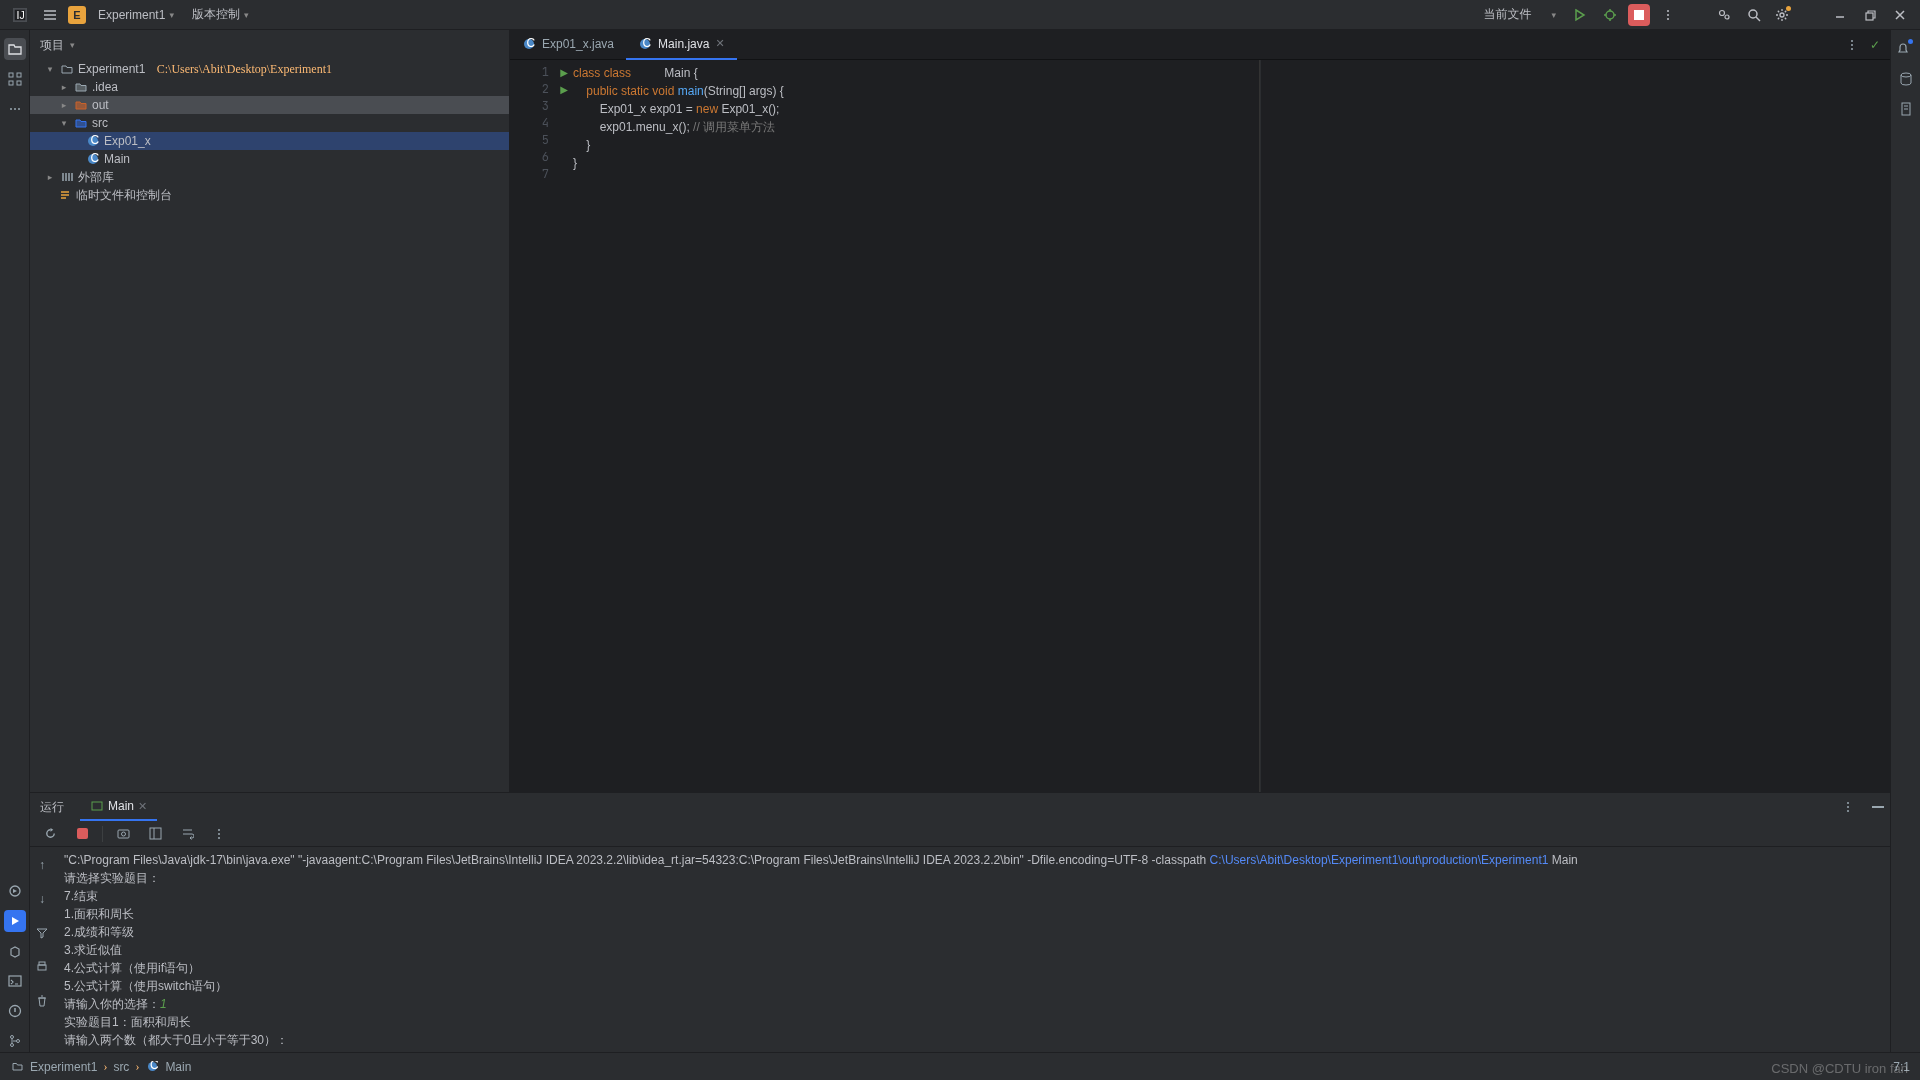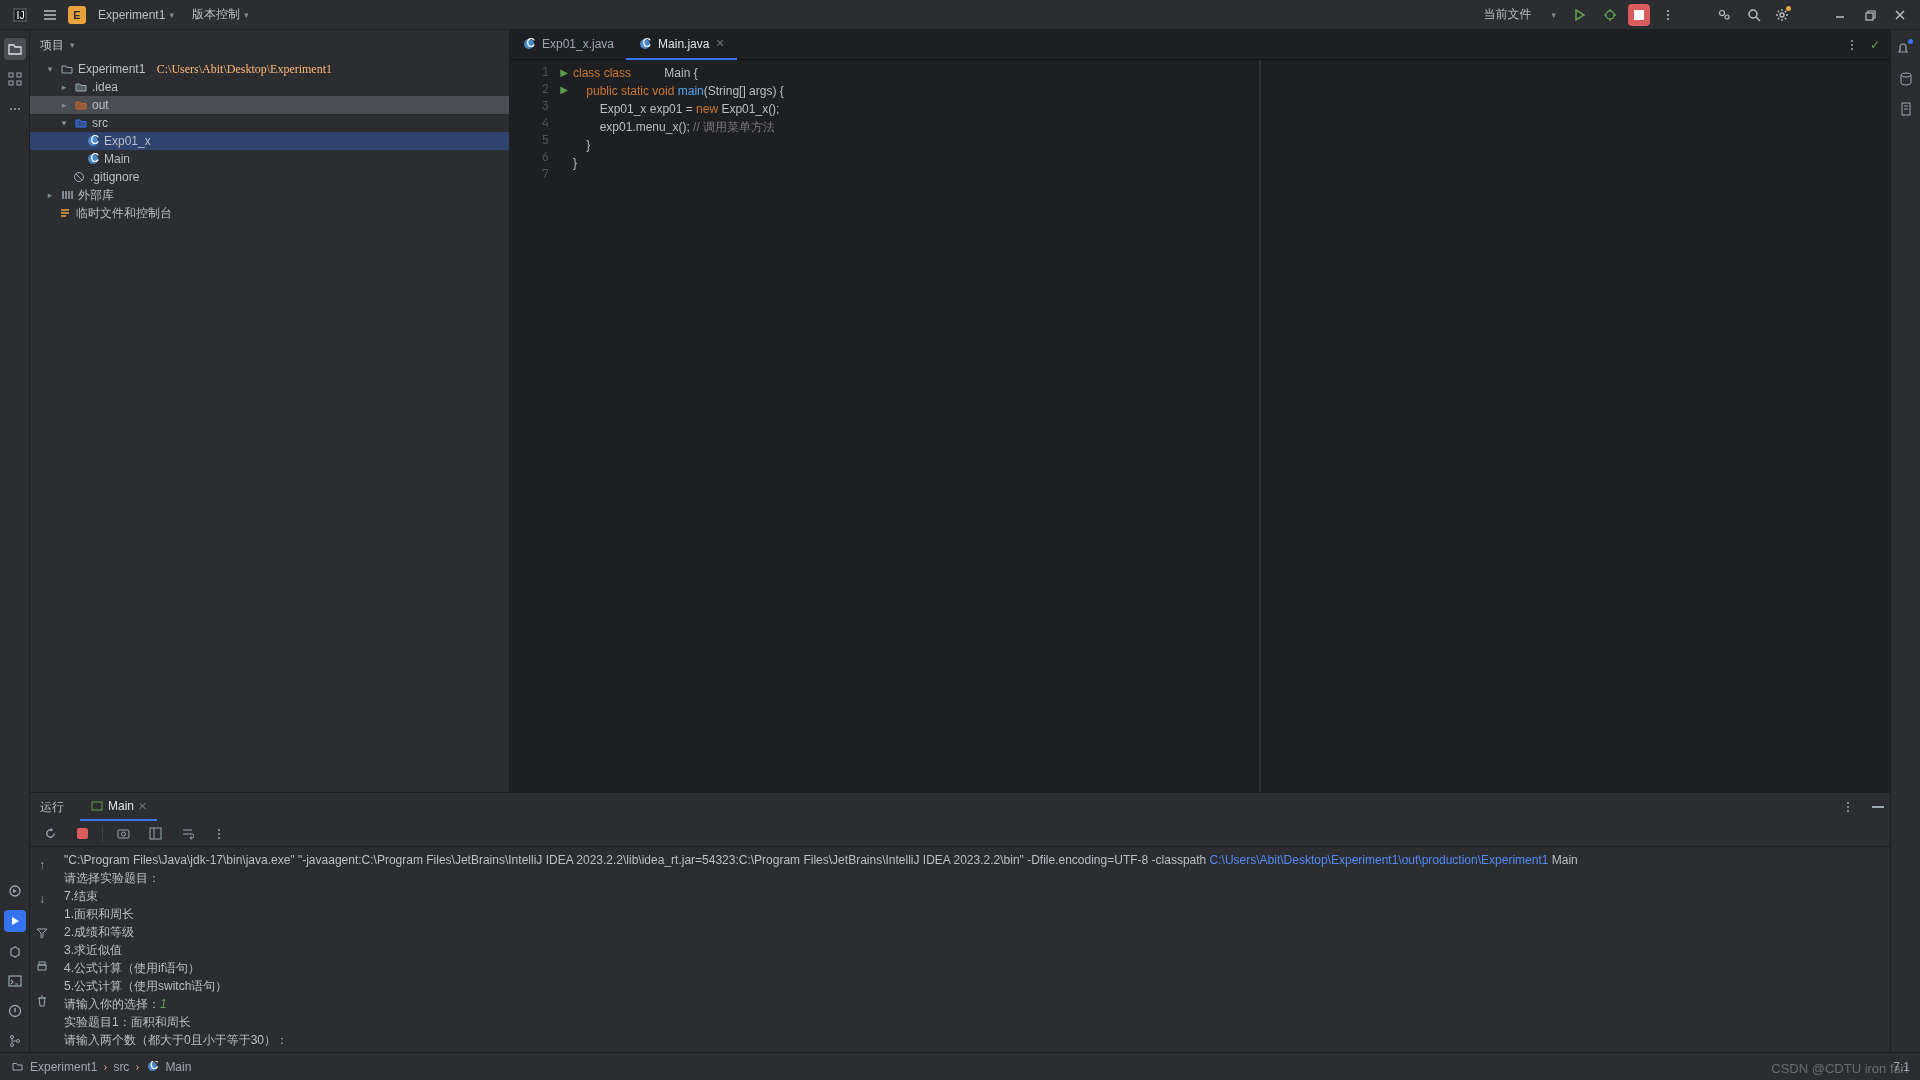--- a/index.html
+++ b/index.html
@@ -277,30 +277,20 @@
               <span class="indent" style="width:42px"></span>
               <span class="tree-icon">
                 <svg width="12" height="12">
                   <circle cx="6" cy="6" r="5" fill="#4a88c7"></circle>
                   <text x="3.5" y="9" font-size="8" fill="#fff">C</text>
                 </svg>
               </span>
               <span>Main</span>
             </div>
           <div class="tree-row">
-              <span class="indent" style="width:28px"></span>
-              <span class="tree-icon">
-                <svg width="12" height="12">
-                  <circle cx="6" cy="6" r="4.5" fill="none" stroke="#9aa7b0"></circle>
-                  <path d="M3 3l6 6" stroke="#9aa7b0"></path>
-                </svg>
-              </span>
-              <span>.gitignore</span>
-            </div>
-          <div class="tree-row">
               <span class="indent" style="width:0"></span>
               <span class="chev">▸</span>
               <span class="tree-icon">
                 <svg width="12" height="12">
                   <path d="M2 2v8M5 2v8M8 2v8M11 2v8" stroke="#9aa7b0" stroke-width="1.5"></path>
                 </svg>
               </span>
               <span>外部库</span>
             </div>
           <div class="tree-row">

